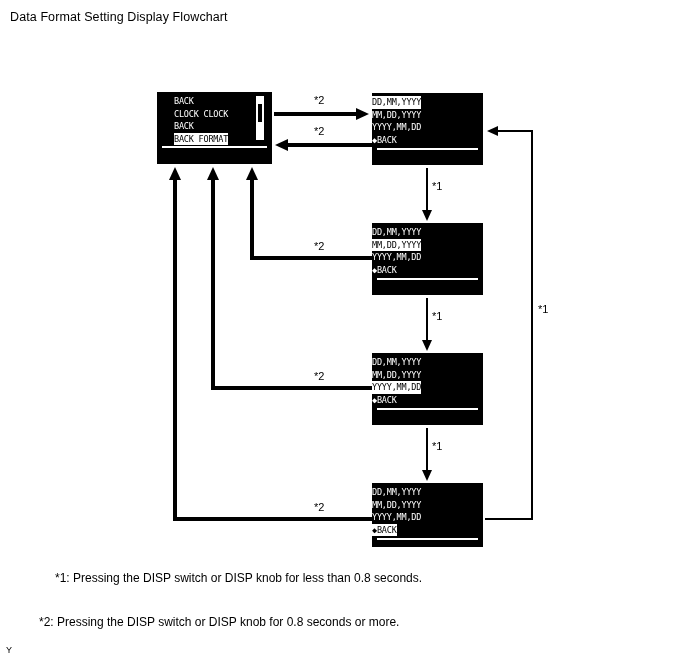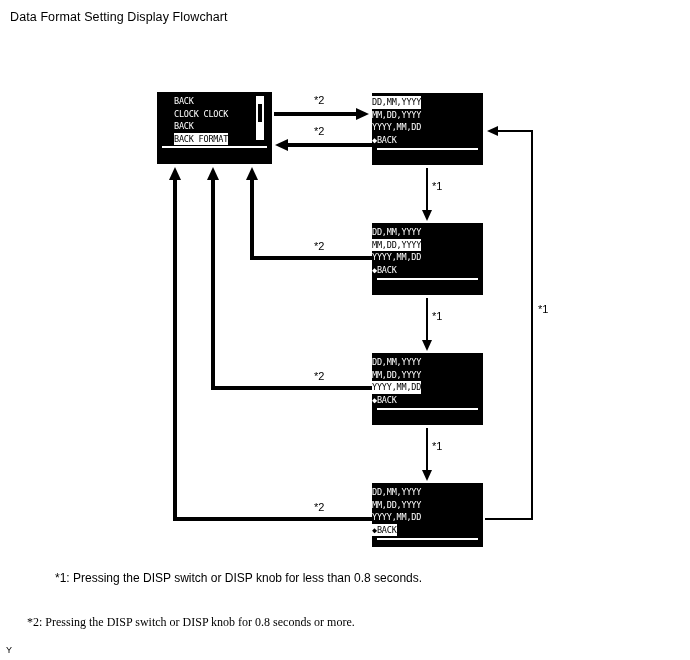--- a/index.html
+++ b/index.html
@@ -219,15 +219,15 @@
 <div class="vline" style="left:211px; top:180px; width:4px; height:208px;"></div>
 <div class="arrow up" style="left:207px; top:167px;"></div>
 <div class="lbl" style="left:314px; top:370px;">*2</div>
 
 <div class="hline" style="left:173px; top:517px; width:199px; height:4px;"></div>
 <div class="vline" style="left:173px; top:180px; width:4px; height:339px;"></div>
 <div class="arrow up" style="left:169px; top:167px;"></div>
 <div class="lbl" style="left:314px; top:501px;">*2</div>
 
 <div class="footnote" style="left:27px; top:571px;margin-left:28px;">*1: Pressing the DISP switch or DISP knob for less than 0.8 seconds.</div>
-<div class="footnote" style="left:27px; top:615px;font-family:Liberation Serif, serif;">*2: Pressing the DISP switch or DISP knob for 0.8 seconds or more.</div>
+<div class="footnote" style="left:39px; top:615px;">*2: Pressing the DISP switch or DISP knob for 0.8 seconds or more.</div>
 
 <div class="corner-mark" style="left:6px; top:645px;">Y</div>
 
 </body></html>

